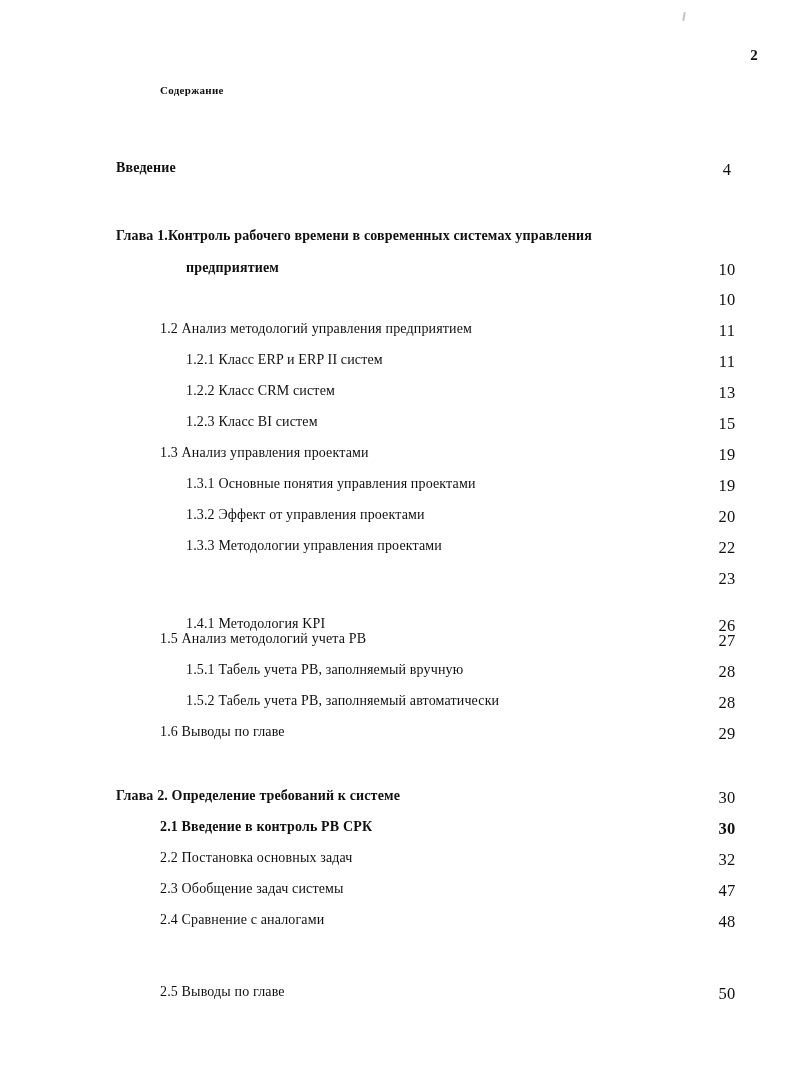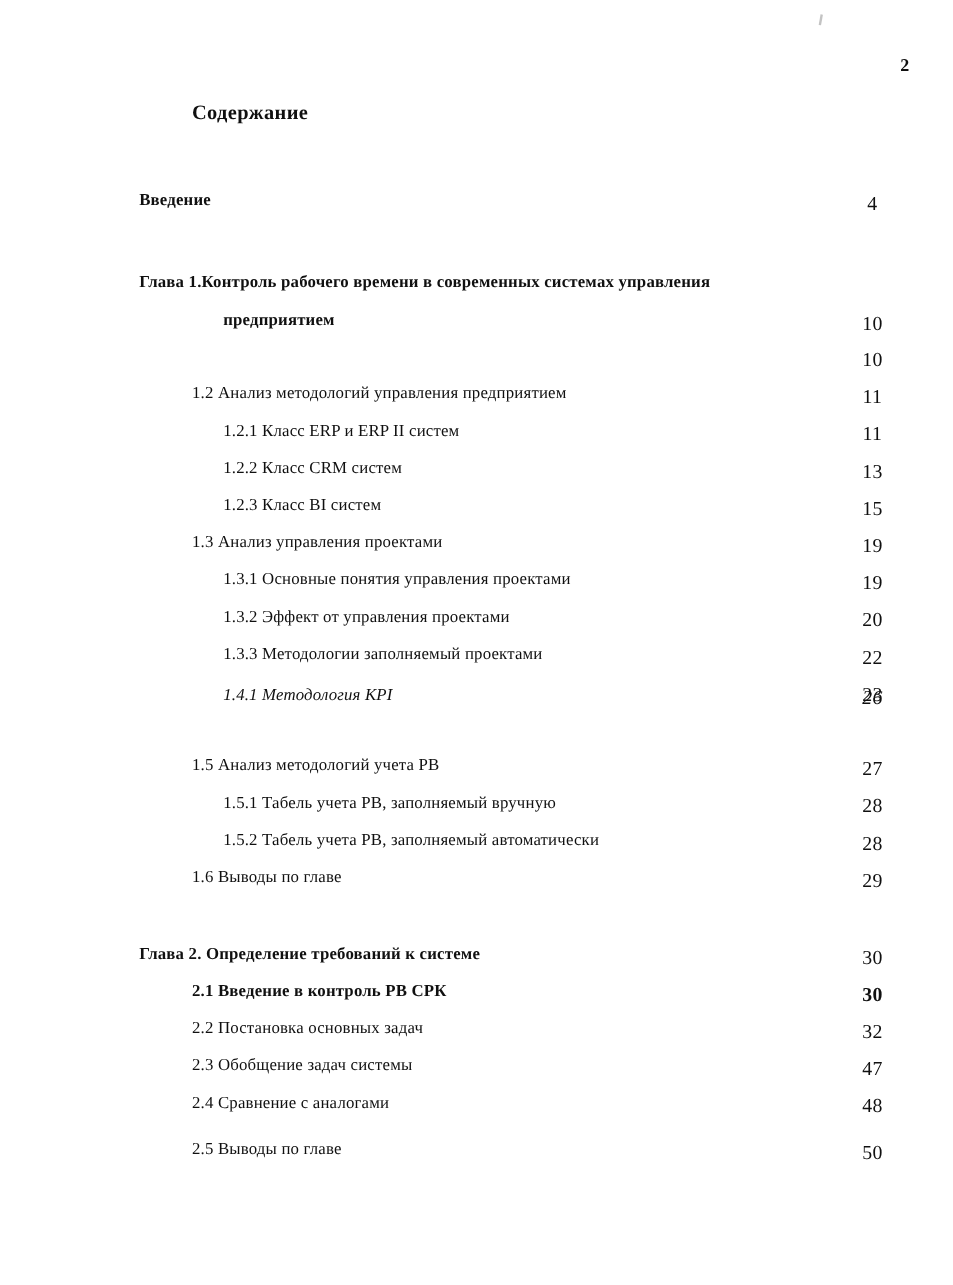--- a/index.html
+++ b/index.html
@@ -37,21 +37,21 @@
     top: 47px;
     font-size: 15px;
     font-weight: bold;
     letter-spacing: .2px;
   }
 
   .toc-title {
     position: absolute;
     left: 160px;
     top: 84px;
-    font-size: 17px;
+    font-size: 11px;
     font-weight: bold;
     letter-spacing: .3px;
   }
 
   
   .row {
     position: absolute;
     left: 0;
     width: 794px;
     height: 26px;
@@ -131,27 +131,27 @@
       </div>
       <div class="row lvl2" style="top: 476px;">
         <span class="label">1.3.1 Основные понятия управления проектами</span>
         <span class="pg">19</span>
       </div>
       <div class="row lvl2" style="top: 507px;">
         <span class="label">1.3.2 Эффект от управления проектами</span>
         <span class="pg">20</span>
       </div>
       <div class="row lvl2" style="top: 538px;">
-        <span class="label">1.3.3 Методологии заполняемый проектами</span>
+        <span class="label">1.3.3 Методологии управления проектами</span>
         <span class="pg">22</span>
       </div>
       <div class="row lvl1" style="top: 569px;">
         <span class="pg">23</span>
       </div>
-      <div class="row lvl2" style="top: 572px; font-style: italic;">
+      <div class="row lvl2" style="top: 616px;">
         <span class="label">1.4.1 Методология KPI</span>
         <span class="pg">26</span>
       </div>
       <div class="row lvl1" style="top: 631px;">
         <span class="label">1.5 Анализ методологий учета РВ</span>
         <span class="pg">27</span>
       </div>
       <div class="row lvl2" style="top: 662px;">
         <span class="label">1.5.1 Табель учета РВ, заполняемый вручную</span>
         <span class="pg">28</span>
@@ -177,19 +177,19 @@
         <span class="pg">32</span>
       </div>
       <div class="row lvl1" style="top: 881px;">
         <span class="label">2.3 Обобщение задач системы</span>
         <span class="pg">47</span>
       </div>
       <div class="row lvl1" style="top: 912px;">
         <span class="label">2.4 Сравнение с аналогами</span>
         <span class="pg">48</span>
       </div>
-      <div class="row lvl1" style="top: 951px;">
+      <div class="row lvl1" style="top: 984px;">
         <span class="label">2.5 Выводы по главе</span>
         <span class="pg">50</span>
       </div>
     </div>
 
 </div>
 
 </body></html>

